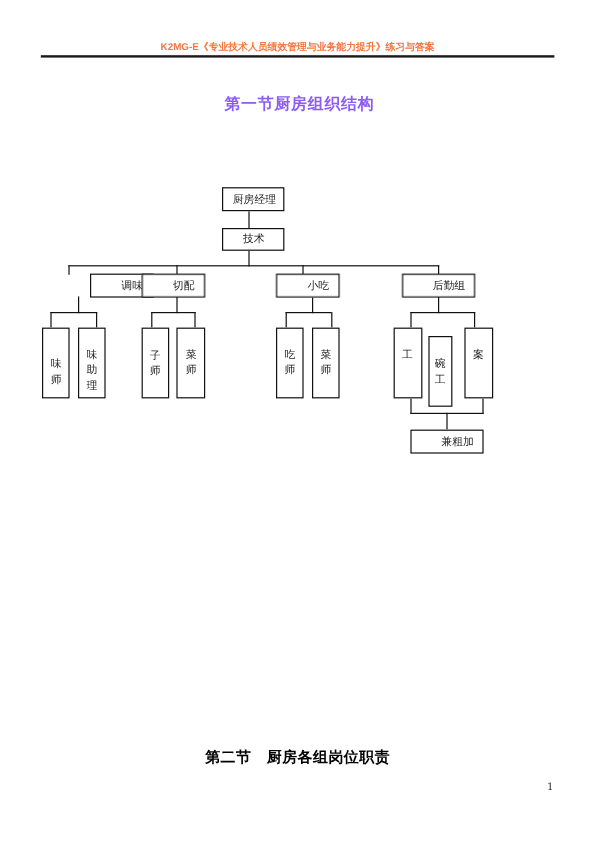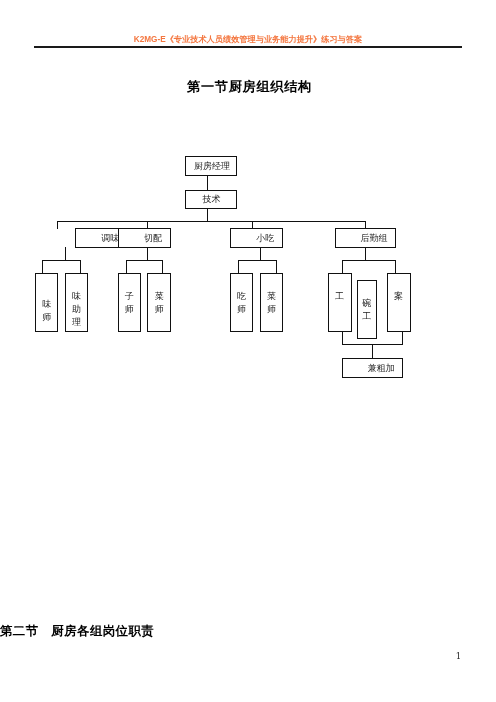--- a/index.html
+++ b/index.html
@@ -41,25 +41,25 @@
     color:#000;
     letter-spacing:0.1px;
   }
   #title-2 {
     position:absolute; left:1.5px; top:77.8px; width:496px;
     text-align:center;
     font-family:"Liberation Sans", sans-serif;
     font-weight:bold;
     font-size:13.2px;
     letter-spacing:0.7px;
-    color:#000000;
+    color:#8b5cf6;
   }
   #title-3 {
     position:absolute; left:0; top:622.5px; width:496px;
-    text-align:left;
+    text-align:center;
     font-family:"Liberation Sans", sans-serif;
     font-weight:bold;
     font-size:12.4px;
     letter-spacing:0.45px;
     color:#000;
   }
   #page-number {
     position:absolute; left:443.5px; top:650.8px; width:30px;
     text-align:center;
     font-family:"DejaVu Serif", serif;

